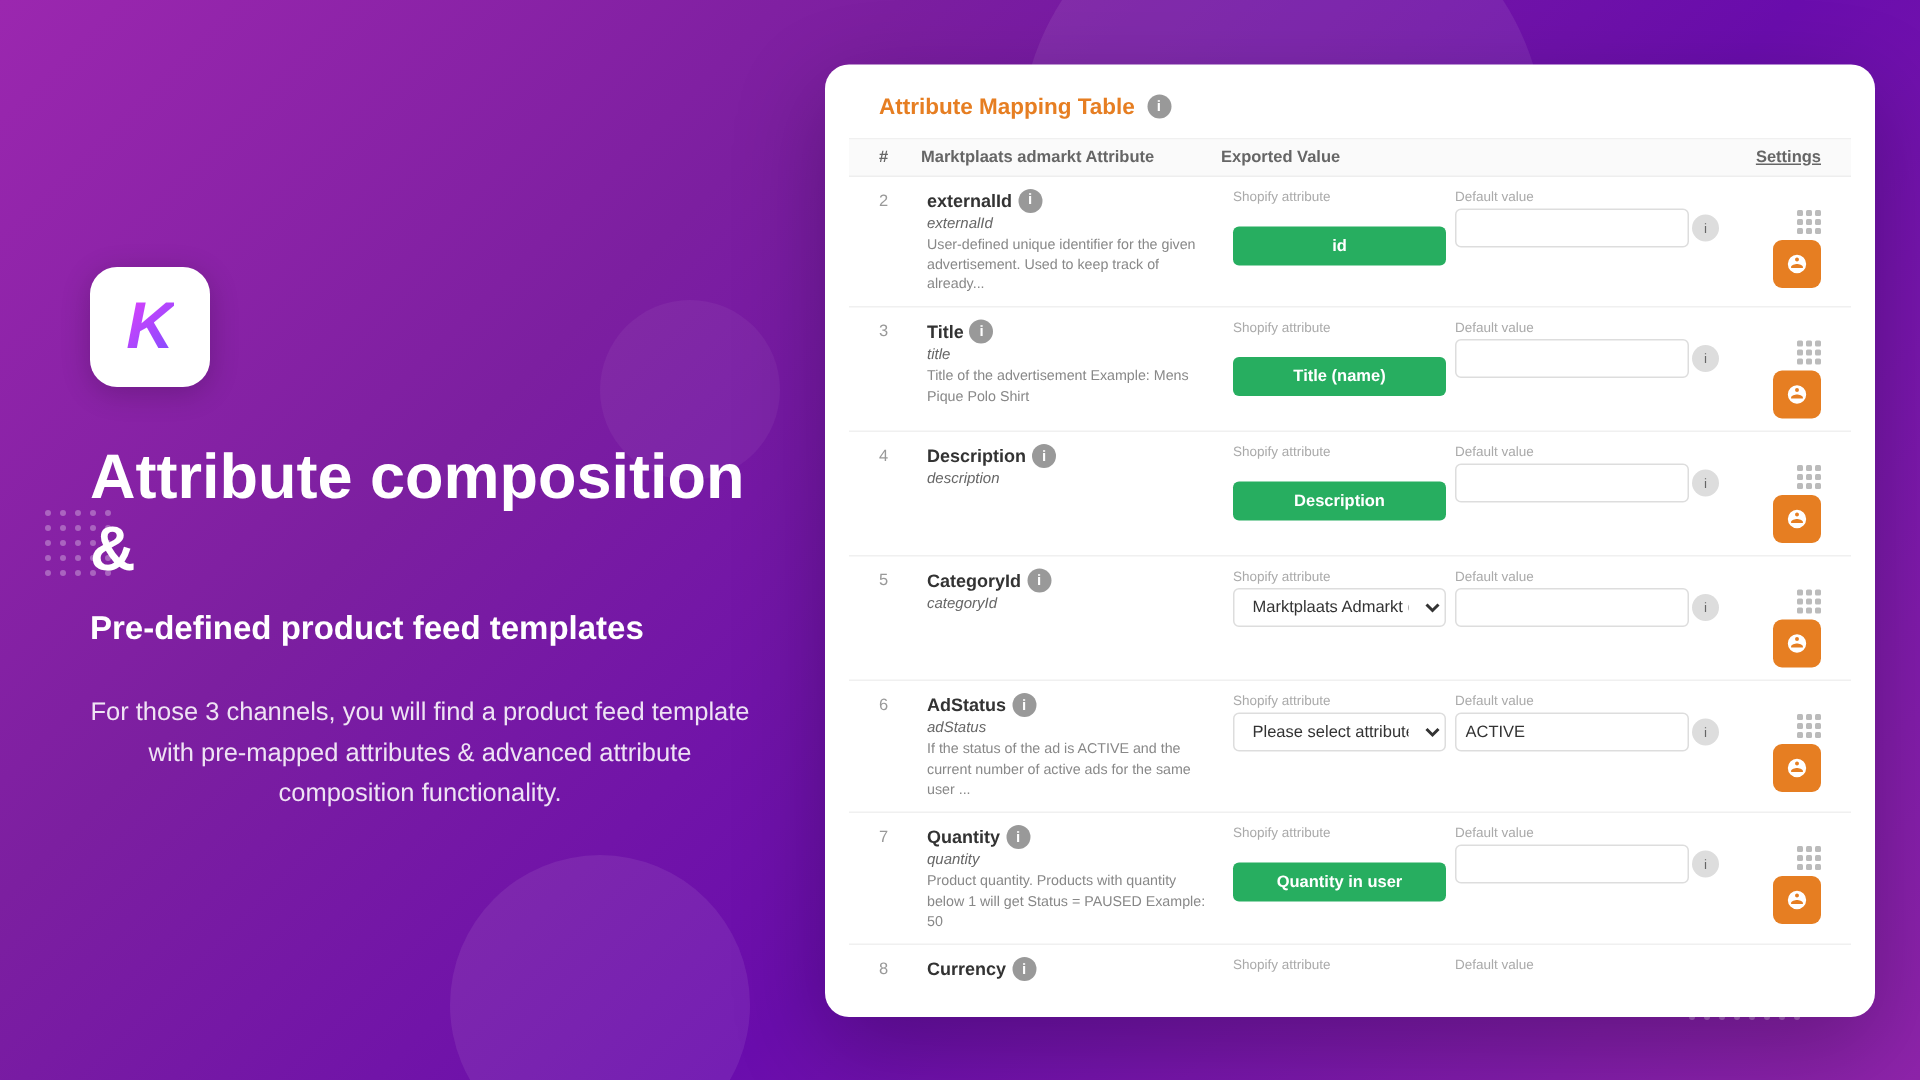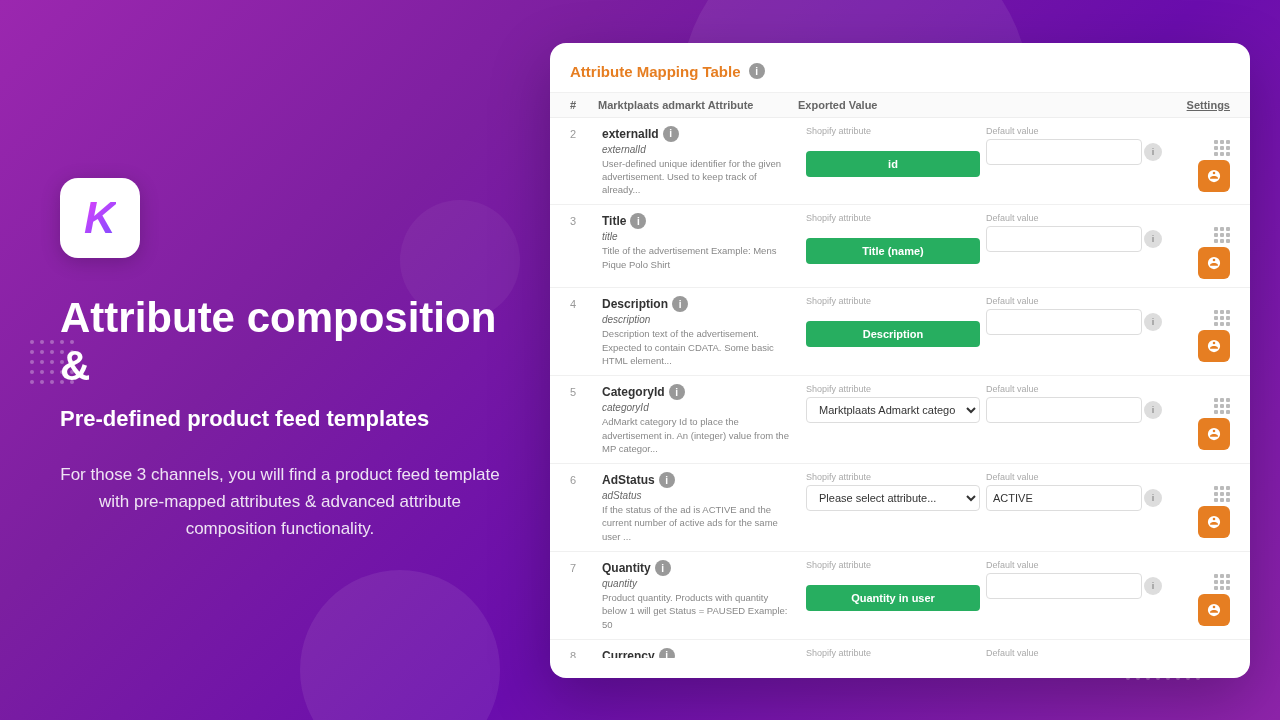--- a/index.html
+++ b/index.html
@@ -121,21 +121,21 @@
       padding: 30px 20px;
     }
 
     .card {
       background: white;
       border-radius: 16px;
       width: 700px;
       max-height: 650px;
       overflow: hidden;
       box-shadow: 0 20px 60px rgba(0,0,0,0.25);
-      padding: 20px 0;
+      padding: 20px 16px;
     }
 
     .card-header {
       padding: 0 20px 12px 20px;
       border-bottom: 1px solid #f0f0f0;
       display: flex;
       align-items: center;
       gap: 8px;
     }
 
@@ -520,21 +520,20 @@
           </div>
         </div>
         <div class="table-row">
           <div class="row-num">4</div>
           <div class="attr-block">
             <div class="attr-name">
               <span>Description</span>
               <span class="info-icon">i</span>
             </div>
             <div class="attr-key">description</div>
-            <div class="attr-desc">Description text of the advertisement. Expected to contain CDATA. Some basic HTML element...</div>
           </div>
           <div class="exported-block">
             <div class="exported-row">
               <div class="field-group">
                 <div class="field-label">Shopify attribute</div>
                 <div class="field-input-filled-green">Description</div>
               </div>
               <div class="field-group">
                 <div class="field-label">Default value</div>
                 <div class="default-field-wrap">
@@ -564,21 +563,20 @@
           </div>
         </div>
         <div class="table-row">
           <div class="row-num">5</div>
           <div class="attr-block">
             <div class="attr-name">
               <span>CategoryId</span>
               <span class="info-icon">i</span>
             </div>
             <div class="attr-key">categoryId</div>
-            <div class="attr-desc">AdMarkt category Id to place the advertisement in. An (integer) value from the MP categor...</div>
           </div>
           <div class="exported-block">
             <div class="exported-row">
               <div class="field-group">
                 <div class="field-label">Shopify attribute</div>
                 <select class="field-input"><option>Marktplaats Admarkt category id</option></select>
               </div>
               <div class="field-group">
                 <div class="field-label">Default value</div>
                 <div class="default-field-wrap">

